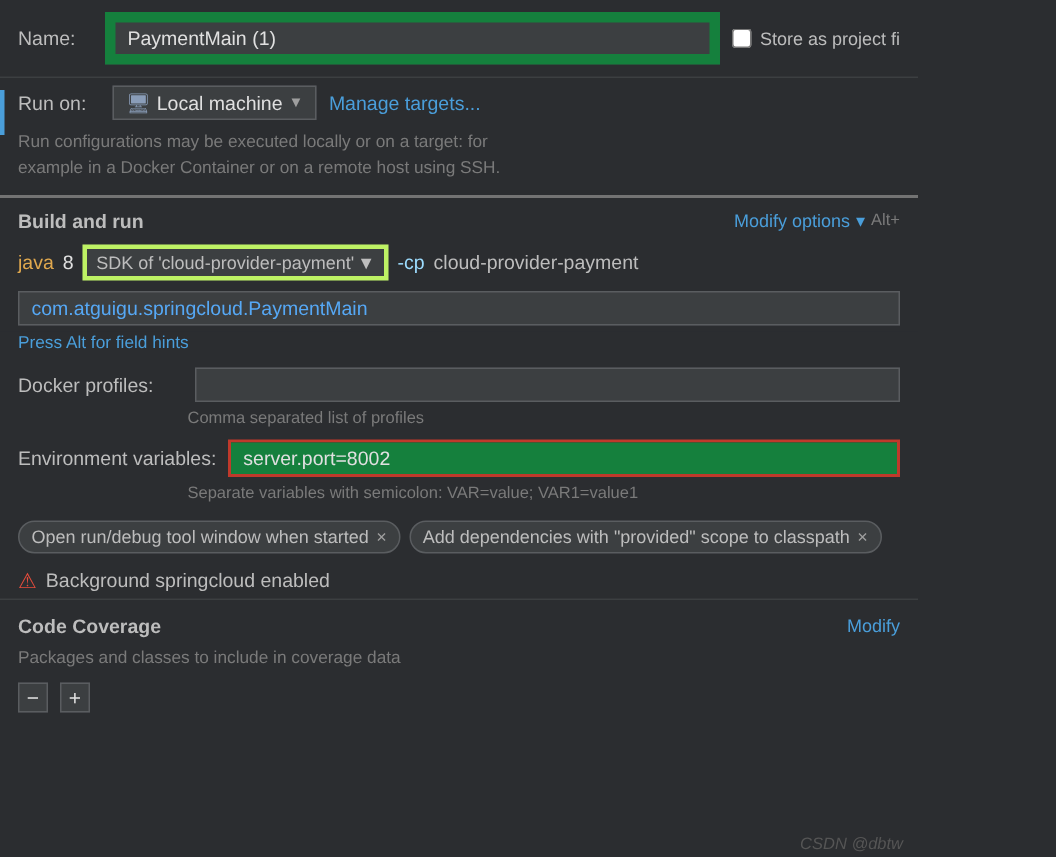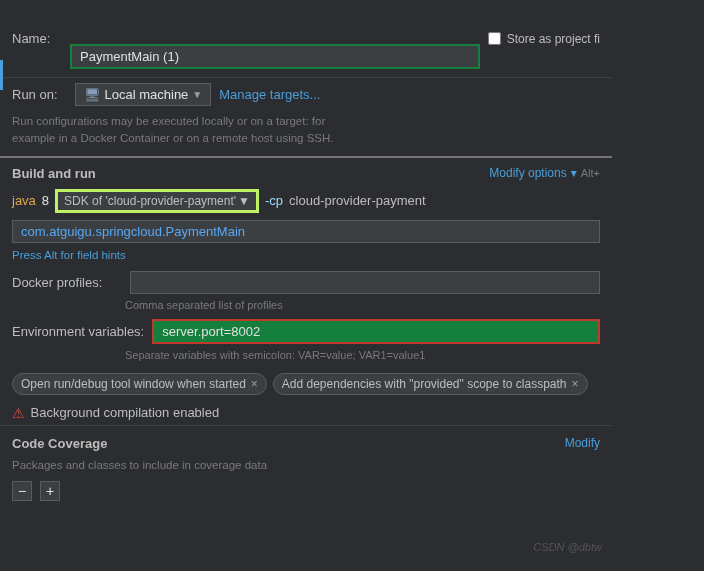--- a/index.html
+++ b/index.html
@@ -25,28 +25,27 @@
       padding: 8px 12px;
       border-bottom: 1px solid #3c3f41;
       gap: 8px;
     }
     .name-label {
       color: #bdbdbd;
       min-width: 50px;
     }
     .name-input {
       background: #3c3f41;
-      border: 2px solid #15803d;
+      border: 7px solid #15803d;
       color: #e0e0e0;
       padding: 3px 8px;
       font-size: 13px;
       flex: 1;
       max-width: 440px;
       outline: none;
-      margin-top: 36px;
     }
     .store-project {
       display: flex;
       align-items: center;
       gap: 6px;
       margin-left: auto;
       color: #bdbdbd;
       font-size: 12px;
       white-space: nowrap;
     }
@@ -292,21 +291,21 @@
       width: 20px;
       height: 20px;
       display: flex;
       align-items: center;
       justify-content: center;
       cursor: pointer;
       font-size: 14px;
     }
     .watermark {
       position: absolute;
-      bottom: 18px;
+      bottom: 2px;
       right: 10px;
       color: #555;
       font-size: 11px;
       font-style: italic;
     }
     .left-accent {
       position: absolute;
       left: 0;
       top: 60px;
       width: 3px;
@@ -391,21 +390,21 @@
       <span class="tag-close">×</span>
     </div>
     <div class="tag">
       <span>Add dependencies with "provided" scope to classpath</span>
       <span class="tag-close">×</span>
     </div>
   </div>
 
   <div class="error-row">
     <span class="error-icon">⚠</span>
-    <span class="error-text">Background compilation enabled</span>
+    <span class="error-text">Background springcloud enabled</span>
   </div>
 
   <div class="section-header2">
     <span class="code-coverage-title">Code Coverage</span>
     <span class="modify-link">Modify</span>
   </div>
 
   <div class="packages-text">Packages and classes to include in coverage data</div>
 
   <div class="bottom-controls-row">

